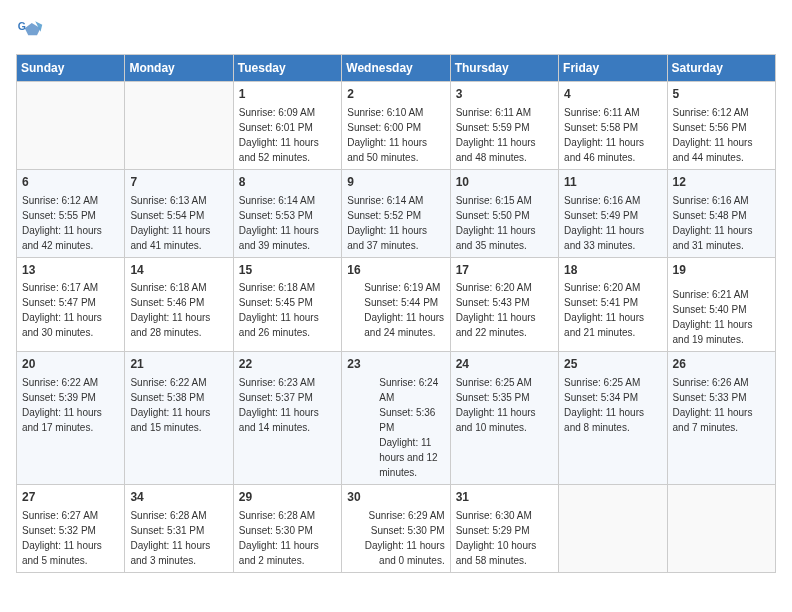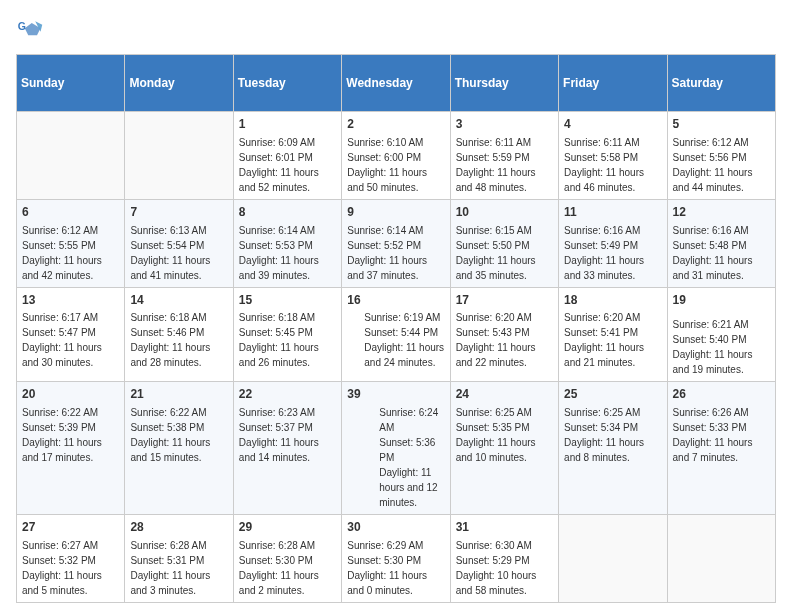--- a/index.html
+++ b/index.html
@@ -45,21 +45,21 @@
       color: #555;
     }
     table {
       width: 100%;
       border-collapse: collapse;
       font-size: 11px;
     }
     thead tr th {
       background-color: #3a7abf;
       color: #fff;
-      padding: 21px 4px;
+      padding: 6px 4px;
       text-align: left;
       font-size: 12px;
       font-weight: bold;
       border: 1px solid #ccc;
     }
     tbody tr td {
       border: 1px solid #ccc;
       vertical-align: top;
       padding: 4px 5px;
       width: calc(100% / 7);
@@ -256,21 +256,21 @@
 Sunset: 5:38 PM
 Daylight: 11 hours and 15 minutes.</div>
         </td>
         <td>
           <span class="day-num">22</span>
           <div class="day-info" style="white-space: pre-line;">Sunrise: 6:23 AM
 Sunset: 5:37 PM
 Daylight: 11 hours and 14 minutes.</div>
         </td>
         <td>
-          <span class="day-num">39</span>
+          <span class="day-num">23</span>
           <div class="day-info" style="white-space: pre-line; margin-left: 32px;">Sunrise: 6:24 AM
 Sunset: 5:36 PM
 Daylight: 11 hours and 12 minutes.</div>
         </td>
         <td>
           <span class="day-num">24</span>
           <div class="day-info" style="white-space: pre-line;">Sunrise: 6:25 AM
 Sunset: 5:35 PM
 Daylight: 11 hours and 10 minutes.</div>
         </td>
@@ -288,34 +288,34 @@
         </td>
       </tr>
       <tr>
         <td>
           <span class="day-num">27</span>
           <div class="day-info" style="white-space: pre-line;">Sunrise: 6:27 AM
 Sunset: 5:32 PM
 Daylight: 11 hours and 5 minutes.</div>
         </td>
         <td>
-          <span class="day-num">28</span>
+          <span class="day-num">34</span>
           <div class="day-info" style="white-space: pre-line;">Sunrise: 6:28 AM
 Sunset: 5:31 PM
 Daylight: 11 hours and 3 minutes.</div>
         </td>
         <td>
           <span class="day-num">29</span>
           <div class="day-info" style="white-space: pre-line;">Sunrise: 6:28 AM
 Sunset: 5:30 PM
 Daylight: 11 hours and 2 minutes.</div>
         </td>
         <td>
           <span class="day-num">30</span>
-          <div class="day-info" style="white-space: pre-line;">Sunrise: 6:29 AM
+          <div class="day-info" style="white-space: pre-line; text-align: right;">Sunrise: 6:29 AM
 Sunset: 5:30 PM
 Daylight: 11 hours and 0 minutes.</div>
         </td>
         <td>
           <span class="day-num">31</span>
           <div class="day-info" style="white-space: pre-line;">Sunrise: 6:30 AM
 Sunset: 5:29 PM
 Daylight: 10 hours and 58 minutes.</div>
         </td>
         <td class="empty"></td>

